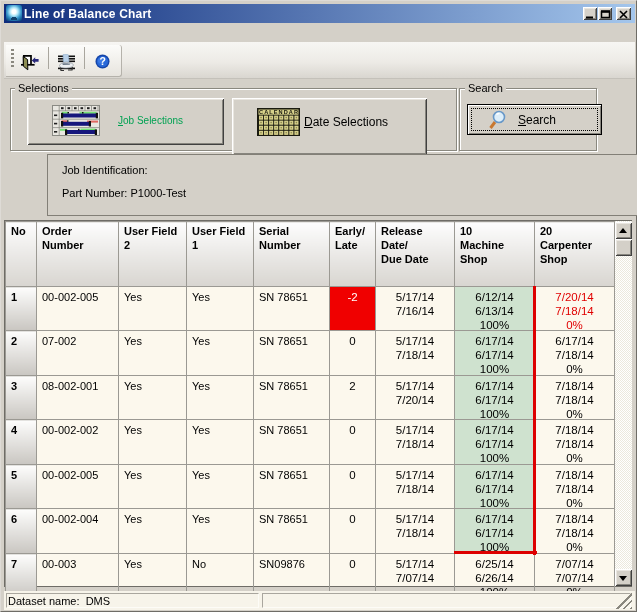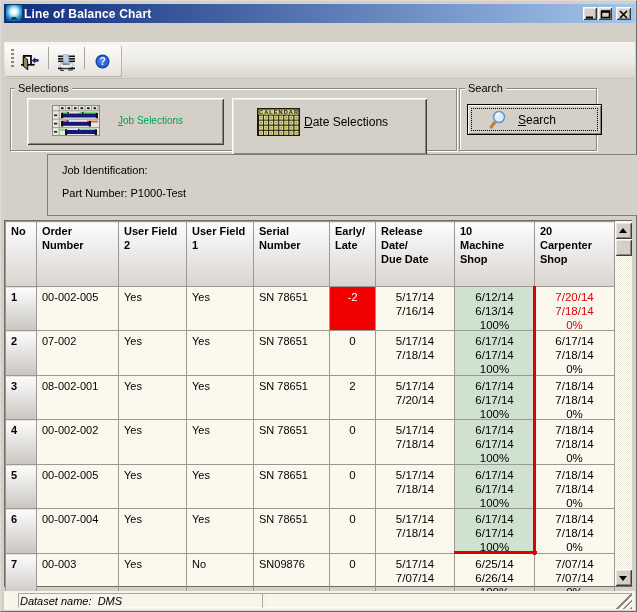--- a/index.html
+++ b/index.html
@@ -92,22 +92,22 @@
    repeating-conic-gradient(#ffffff 0% 25%, #ece9dd 0% 50%) 0 0/2px 2px; }
 .sbtn { left:0; width:17px; height:17px; background:#d4d0c8;
   box-shadow: inset 1px 1px 0 #ffffff, inset -1px -1px 0 #404040, inset 2px 2px 0 #e9e6e0, inset -2px -2px 0 #87857e; }
 #sb-up { top:1px; } #sb-thumb { top:18px; } #sb-down { top:348px; }
 .arr { position:absolute; left:4px; width:0; height:0; border:4px solid rgba(0,0,0,0); }
 #sb-up .arr { top:6px; border-bottom:5px solid #000; border-top:none; }
 #sb-down .arr { top:7px; border-top:5px solid #000; border-bottom:none; }
 
 
 #statusbar { left:3px; top:590px; width:631px; height:19px; background:#f7f4ea; font-size:11px; }
-#sp1 { position:absolute; left:14px; top:2px; width:253px; height:15px;
-  border:1px solid #fdfcf7; border-top-color:#a9a69e; border-left-color:#a9a69e;font-style:italic; }
+#sp1 { position:absolute; left:2px; top:2px; width:253px; height:15px;
+  border:1px solid #fdfcf7; border-top-color:#a9a69e; border-left-color:#a9a69e; }
 #sp1 span { position:absolute; left:1px; top:1px; white-space:pre; }
 #sp2 { position:absolute; left:258px; top:2px; width:369px; height:15px;
   border:1px solid #fdfcf7; border-top-color:#a9a69e; border-left-color:#a9a69e; }
 #grip2 { position:absolute; right:3px; bottom:1px; width:16px; height:16px;
   background:
    linear-gradient(135deg, rgba(0,0,0,0) 0 50%, #8a887f 50% 57%, rgba(0,0,0,0) 57%),
    linear-gradient(135deg, rgba(0,0,0,0) 0 71%, #8a887f 71% 78%, rgba(0,0,0,0) 78%),
    linear-gradient(135deg, rgba(0,0,0,0) 0 92%, #8a887f 92% 99%, rgba(0,0,0,0) 99%); }
 </style>
 </head>
@@ -401,21 +401,21 @@
             <td class="cC">5/17/14<br>7/18/14</td>
         <td class="cC green">
               <div class="c3">6/17/14<br>6/17/14<br>100%</div>
             </td>
             <td class="cC">
               <div class="c3">7/18/14<br>7/18/14<br>0%</div>
             </td>
       </tr>
       <tr class="r45">
         <td class="rh">6</td>
-            <td>00-007-004</td>
+            <td>00-002-004</td>
             <td>Yes</td>
             <td>Yes</td>
             <td>SN 78651</td>
         <td class="cC">0</td>
             <td class="cC">5/17/14<br>7/18/14</td>
         <td class="cC green">
               <div class="c3">6/17/14<br>6/17/14<br>100%</div>
             </td>
             <td class="cC">
               <div class="c3">7/18/14<br>7/18/14<br>0%</div>

